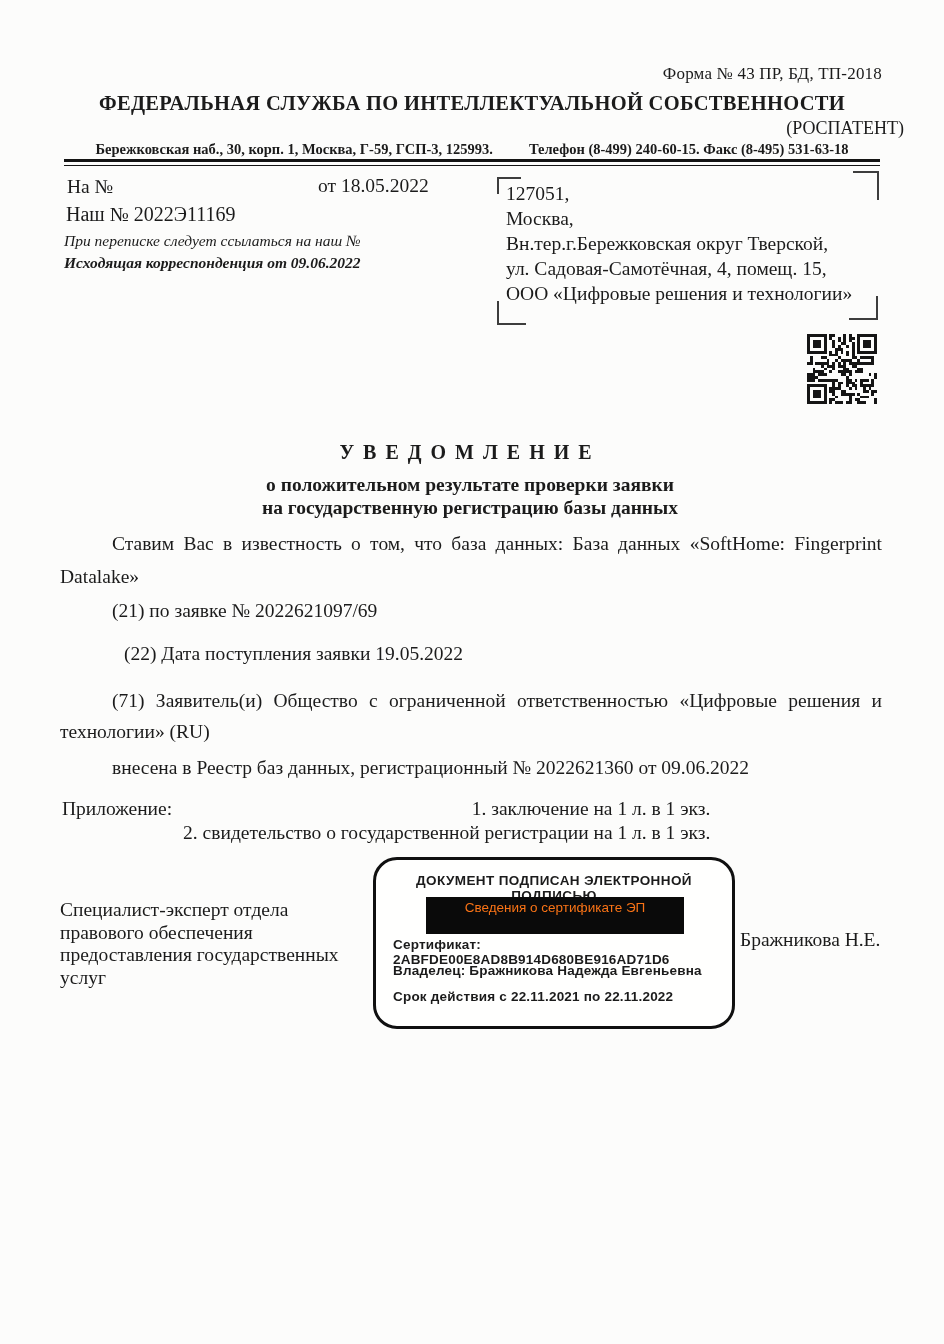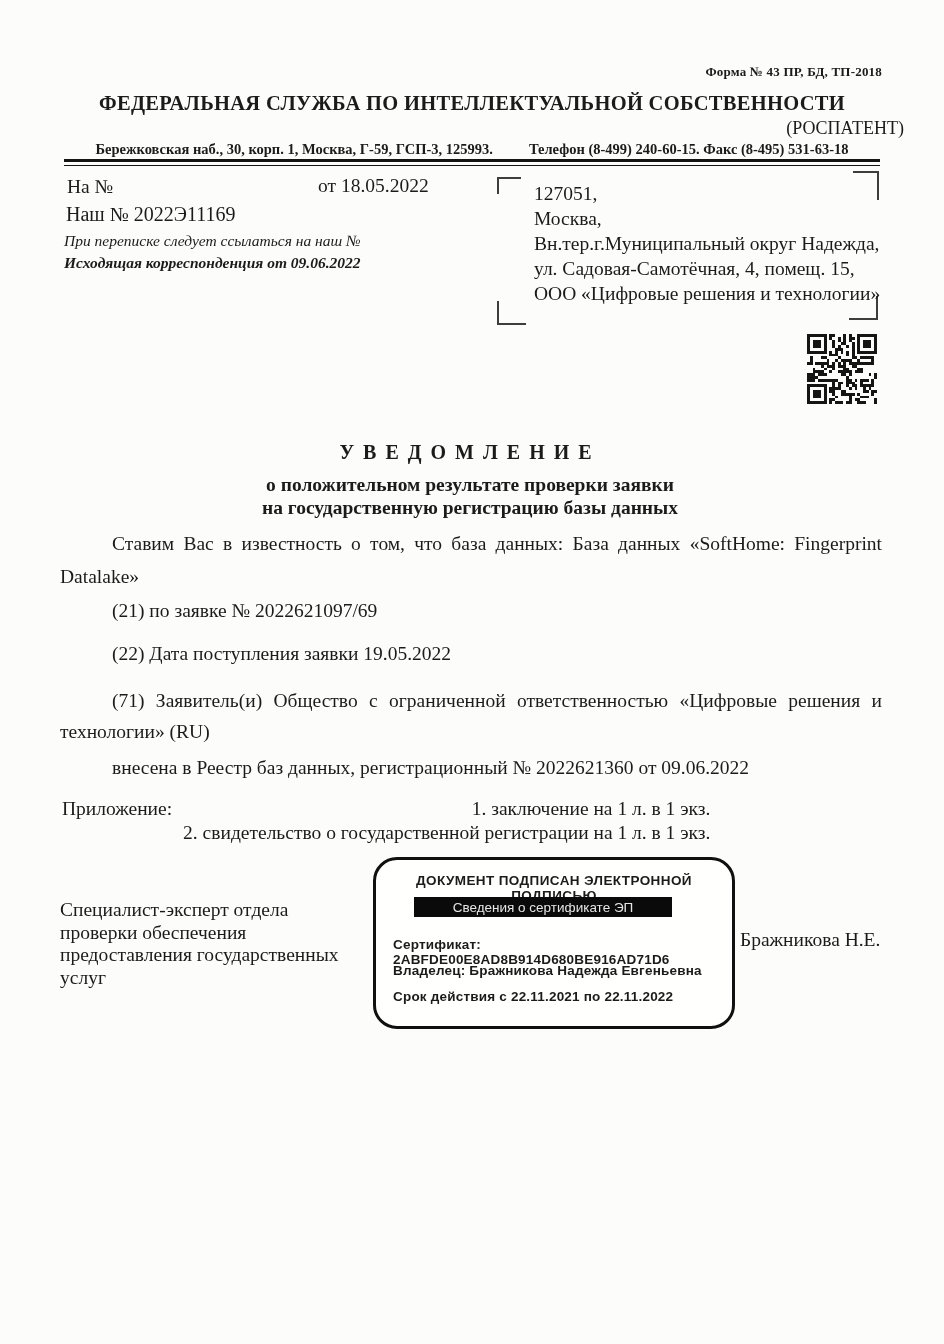--- a/index.html
+++ b/index.html
@@ -8,21 +8,21 @@
     width: 944px; height: 1344px;
     margin: 0 auto;
     background: #fcfcfb;
     font-family: "Liberation Serif", serif;
     color: #1b1b1b;
     overflow: hidden;
   }
 
   .form-number {
     position: absolute; top: 64px; right: 62px;
-    font-weight: bold; font-size: 13px; letter-spacing: 0.2px;
+    font-weight: normal; font-size: 17px; letter-spacing: 0.2px;
   }
   .agency {
     position: absolute; top: 92px; left: 40px; right: 40px;
     text-align: center; font-weight: bold; font-size: 20.5px; letter-spacing: 0.3px;
   }
   .agency-short {
     position: absolute; top: 118px; left: 40px; right: 40px;
     text-align: right; font-size: 18px;
   }
   .addr-line {
@@ -39,21 +39,21 @@
   .ref-date { position: absolute; left: 318px; top: 175px; font-size: 19.5px; }
   .ref-nash { position: absolute; left: 66px;  top: 203px; font-size: 20px; }
   .ref-note {
     position: absolute; left: 64px; top: 230px;
     font-style: italic; font-size: 15.5px; line-height: 21.5px;
   }
   .ref-note .line2 { font-weight: bold; }
 
   .recipient {
     position: absolute; left: 506px; top: 181px; width: 370px;
-    font-size: 19.5px; line-height: 25px; margin-left: 28px;
+    font-size: 19.5px; line-height: 25px;
   }
   .recipient span { display: block; }
 
   .bracket { position: absolute; }
   .br-tl { left: 497px; top: 177px; width: 22px; height: 15px; border-left: 2px solid #3d3d3d; border-top: 2px solid #3d3d3d; }
   .br-tr { left: 853px; top: 171px; width: 24px; height: 27px; border-right: 2px solid #3d3d3d; border-top: 2px solid #3d3d3d; }
   .br-bl { left: 497px; top: 301px; width: 27px; height: 22px; border-left: 2px solid #3d3d3d; border-bottom: 2px solid #3d3d3d; }
   .br-br { left: 849px; top: 296px; width: 27px; height: 22px; border-right: 2px solid #3d3d3d; border-bottom: 2px solid #3d3d3d; }
 
   .qr { position: absolute; left: 807px; top: 333px; width: 70px; height: 72px; }
@@ -65,21 +65,21 @@
   }
   .notice-title { font-size: 20px; letter-spacing: 9px; margin-bottom: 9px; }
   .notice-sub   { font-size: 19.5px; line-height: 23px; }
 
   .para { font-size: 19.5px; }
   .p-intro {
     position: absolute; left: 60px; right: 62px; top: 527px;
     line-height: 33px; text-align: justify; text-indent: 52px;
   }
   .p-21  { position: absolute; left: 112px; top: 600px; }
-  .p-22  { position: absolute; left: 112px; top: 643px; }
+  .p-22  { position: absolute; left: 124px; top: 643px; }
   .p-71  {
     position: absolute; left: 60px; right: 62px; top: 685px;
     line-height: 31px; text-align: justify; text-indent: 52px;
   }
   .p-reg { position: absolute; left: 112px; top: 757px; }
 
   .attach {
     position: absolute; left: 62px; top: 797px;
     font-size: 19.5px; line-height: 23.5px; display: flex; align-items: flex-start;
   }
@@ -99,22 +99,22 @@
     border: 3px solid #101010; border-radius: 24px;
     background: #fffffe;
     font-family: "Liberation Sans", sans-serif;
     box-sizing: border-box;
   }
   .stamp-title {
     position: absolute; top: 13px; left: 0; width: 100%;
     text-align: center; font-size: 13.5px; font-weight: 600; letter-spacing: 0.4px;
   }
   .stamp-bar {
-    position: absolute; top: 37px; left: 38px; width: 258px; height: 20px;
-    background: #0a0a0a; color: #e5e5e5;
+    position: absolute; top: 37px; left: 50px; width: 258px; height: 37px;
+    background: #0a0a0a; color: #f97316;
     text-align: center; font-size: 13.5px; line-height: 21px; font-weight: 500;
   }
   .stamp-line { position: absolute; left: 17px; font-size: 13.5px; font-weight: 700; letter-spacing: 0.2px; }
   .stamp-cert  { top: 77px; }
   .stamp-owner { top: 103px; }
   .stamp-valid { top: 129px; }
 </style>
 </head>
 <body>
 
@@ -141,21 +141,21 @@
   </div>
 
   <div class="bracket br-tl"></div>
   <div class="bracket br-tr"></div>
   <div class="bracket br-bl"></div>
   <div class="bracket br-br"></div>
 
   <div class="recipient">
     <span>127051,</span>
     <span>Москва,</span>
-    <span>Вн.тер.г.Муниципальный округ Надежда,</span>
+    <span>Вн.тер.г.Бережковская округ Тверской,</span>
     <span>ул. Садовая-Самотёчная, 4, помещ. 15,</span>
     <span>ООО «Цифровые решения и технологии»</span>
   </div>
 
   <div class="qr" id="qr"><svg viewBox="0 0 25 25" xmlns="http://www.w3.org/2000/svg" fill="#151515">
         <rect x="0" y="0" width="1" height="1"></rect>
         <rect x="1" y="0" width="1" height="1"></rect>
         <rect x="2" y="0" width="1" height="1"></rect>
         <rect x="3" y="0" width="1" height="1"></rect>
         <rect x="4" y="0" width="1" height="1"></rect>
@@ -470,21 +470,21 @@
   <div class="attach">
     <span class="attach-label">Приложение:</span>
     <div class="attach-items">
       <span>1. заключение на 1 л. в 1 экз.</span>
       <span>2. свидетельство о государственной регистрации на 1 л. в 1 экз.</span>
     </div>
   </div>
 
   <div class="sig-position">
     <span>Специалист-эксперт отдела</span>
-    <span>проверки обеспечения</span>
+    <span>правового обеспечения</span>
     <span>предоставления государственных</span>
     <span>услуг</span>
   </div>
 
   <div class="stamp">
     <div class="stamp-title">ДОКУМЕНТ ПОДПИСАН ЭЛЕКТРОННОЙ ПОДПИСЬЮ</div>
     <div class="stamp-bar">Сведения о сертификате ЭП</div>
     <div class="stamp-line stamp-cert">Сертификат: 2ABFDE00E8AD8B914D680BE916AD71D6</div>
     <div class="stamp-line stamp-owner">Владелец: Бражникова Надежда Евгеньевна</div>
     <div class="stamp-line stamp-valid">Срок действия с 22.11.2021 по 22.11.2022</div>

